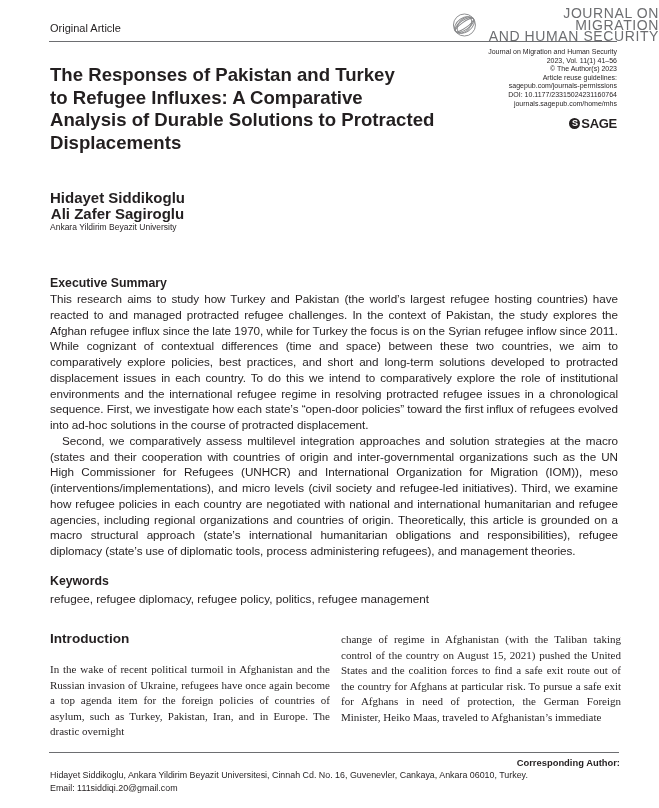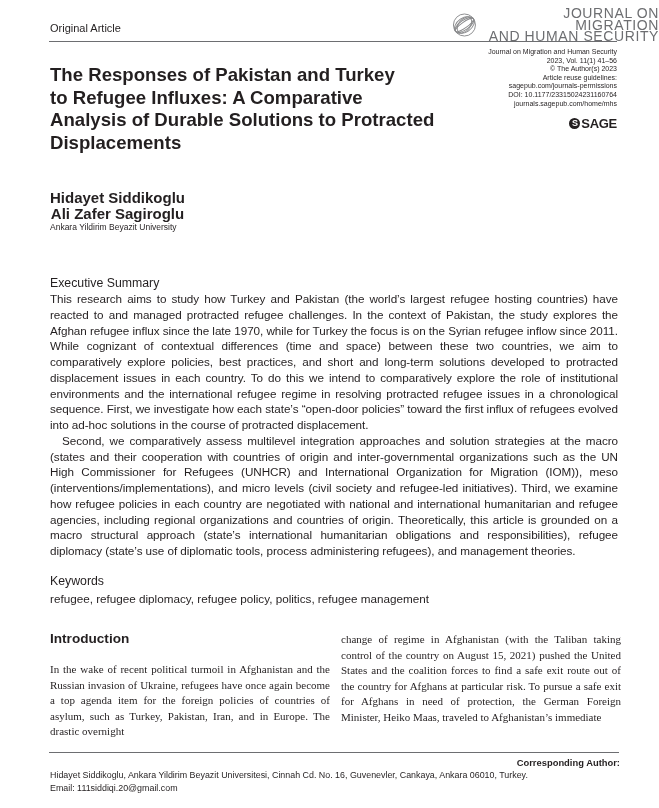--- a/index.html
+++ b/index.html
@@ -100,21 +100,21 @@
       display: block;
     }
 
     
     .summary {
       left: 50px; top: 276px;
       width: 568px;
     }
     .section-label {
       font-size: 12.3px;
-      font-weight: normal;
+      font-weight: bold;
       line-height: 15px;
       display: block;
     }
     .summary p {
       margin: 0;
       font-size: 11.7px;
       line-height: 15.75px;
       text-align: justify;
       letter-spacing: -0.05px;
     }

